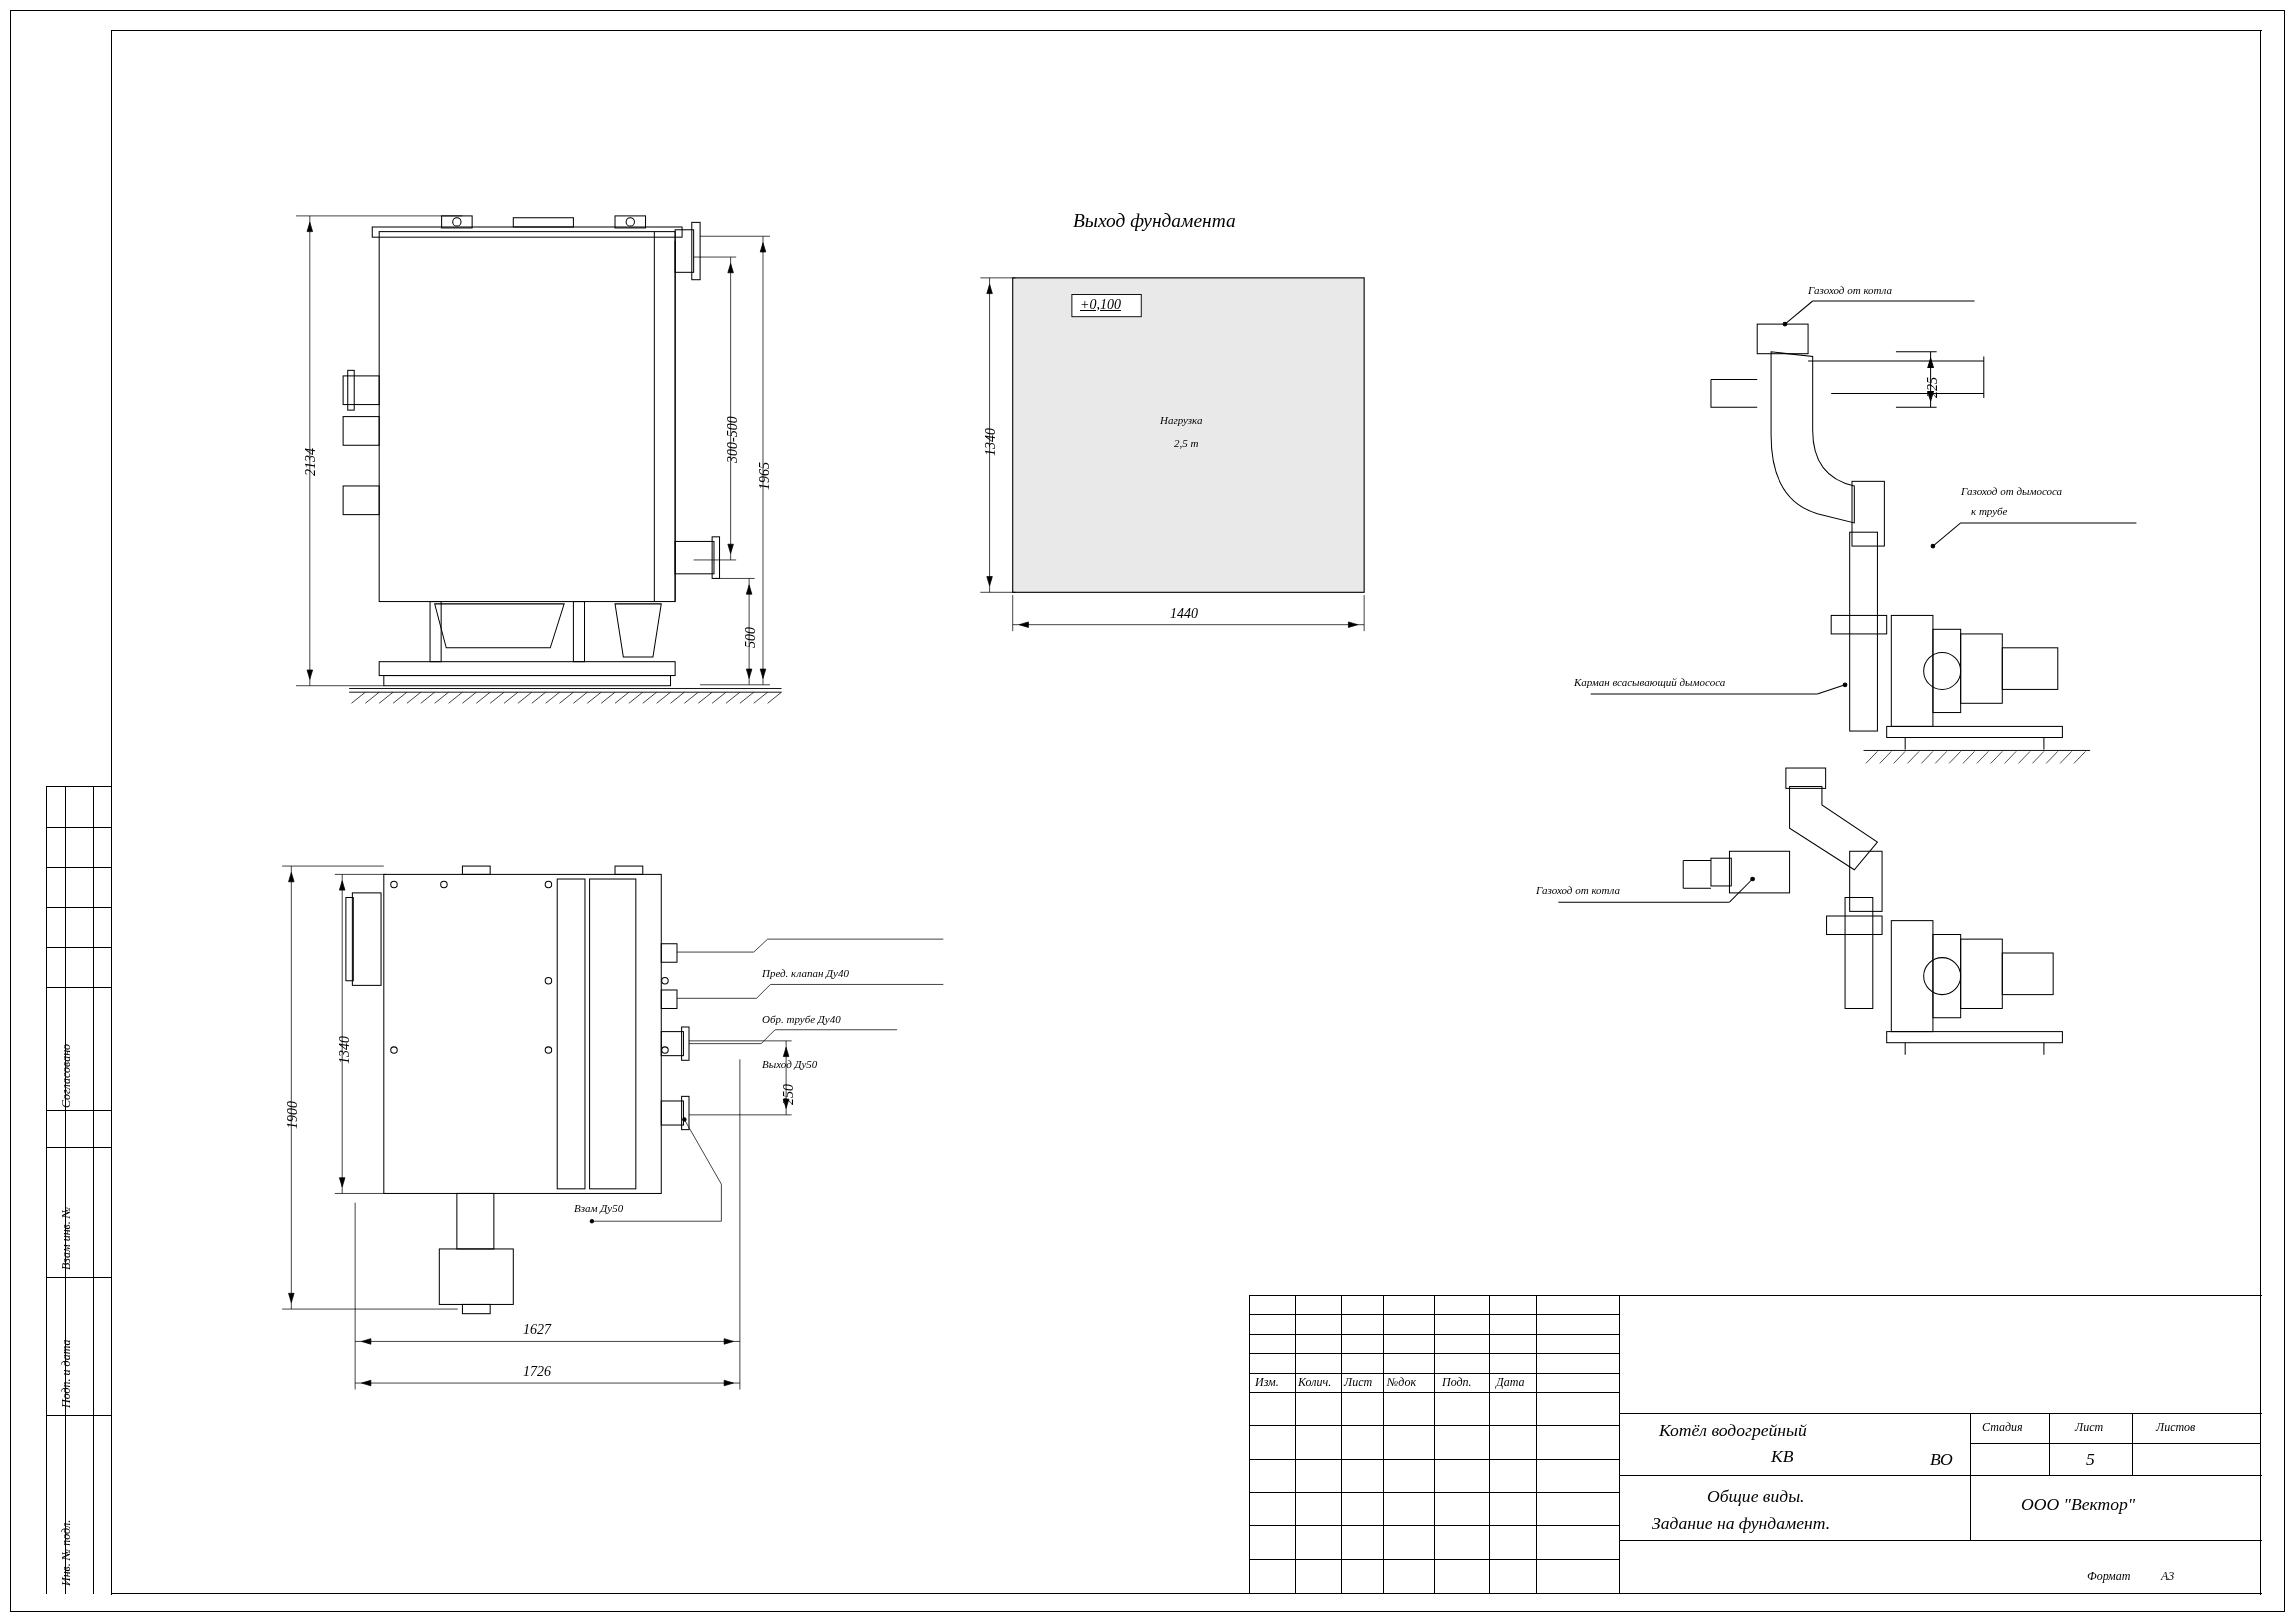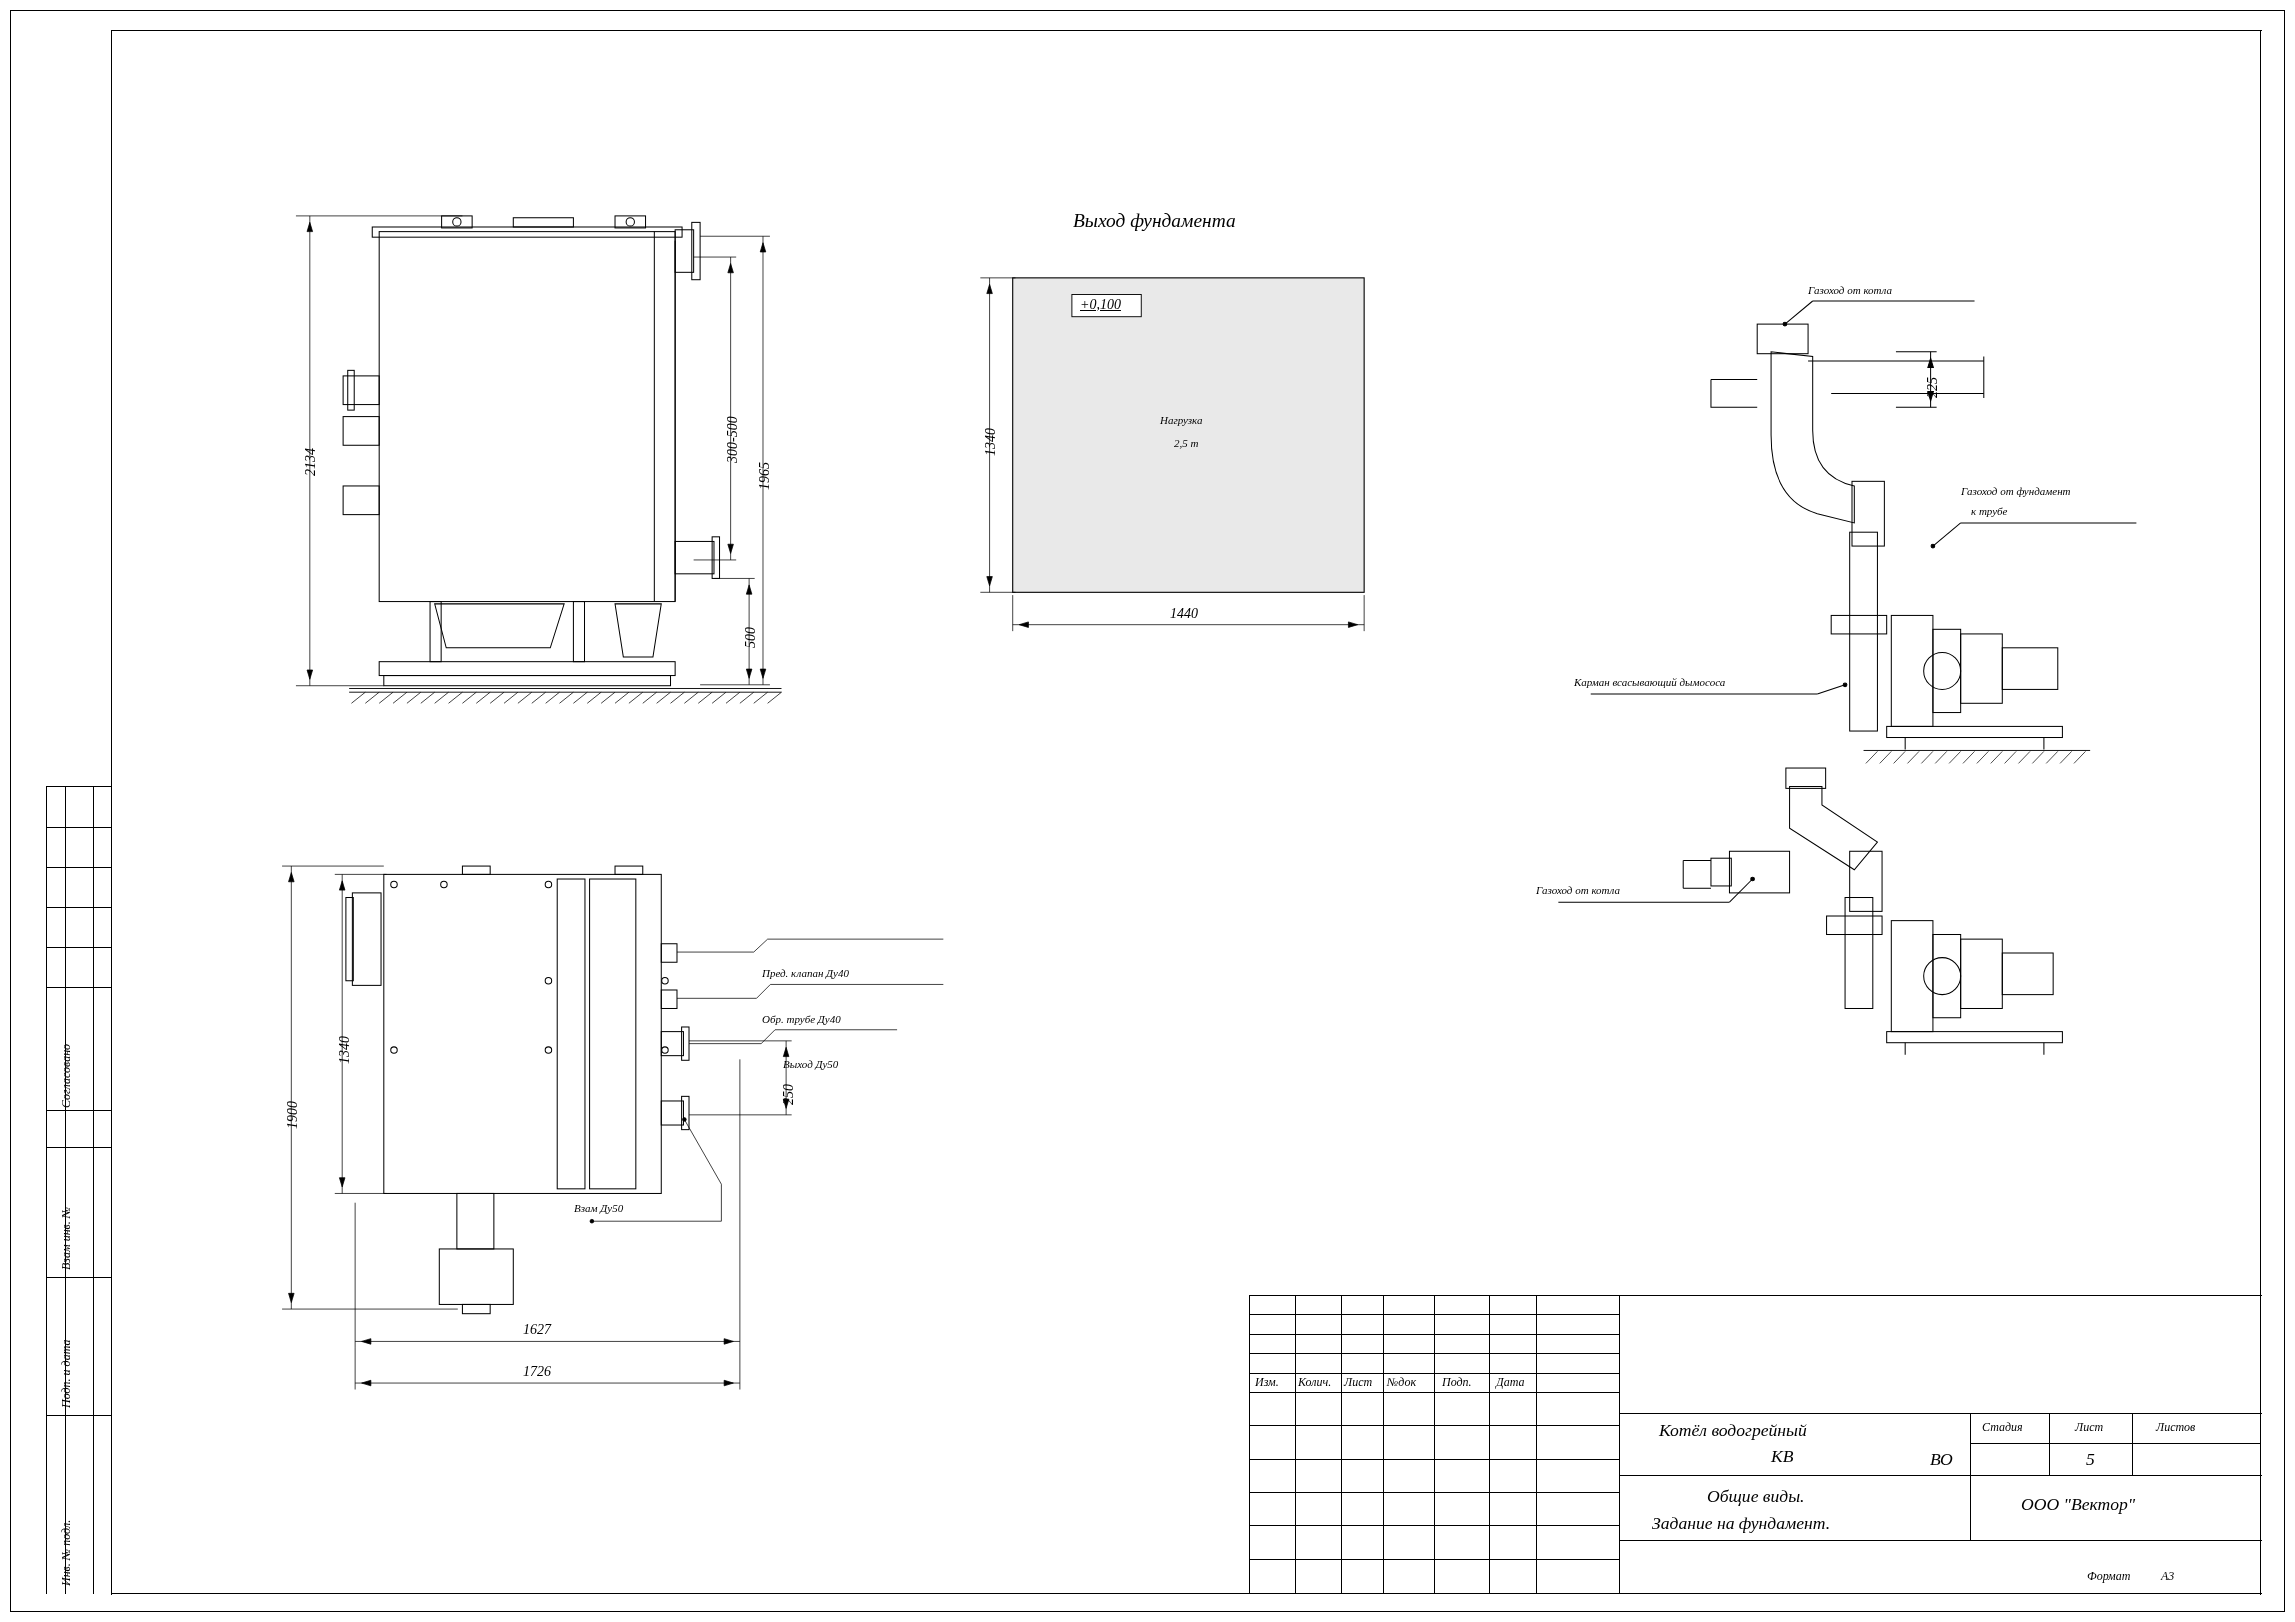--- a/index.html
+++ b/index.html
@@ -238,21 +238,21 @@
   </svg>
 
   <div class="txt dim rot90" style="left:285px;top:1129px;">1900</div>
   <div class="txt dim rot90" style="left:337px;top:1064px;">1340</div>
   <div class="txt dim" style="left:523px;top:1322px;">1627</div>
   <div class="txt dim" style="left:523px;top:1364px;">1726</div>
   <div class="txt dim rot90" style="left:781px;top:1105px;">250</div>
 
   <div class="txt lbl" style="left:762px;top:967px;">Пред. клапан Ду40</div>
   <div class="txt lbl" style="left:762px;top:1013px;">Обр. трубе Ду40</div>
-  <div class="txt lbl" style="left:783px;top:1058px;">Выход Ду50</div>
+  <div class="txt lbl" style="left:762px;top:1058px;">Выход Ду50</div>
   <div class="txt lbl" style="left:574px;top:1202px;">Взам Ду50</div>
 
   <div class="txt" style="left:1073px;top:210px;font-size:19.4px;">Выход фундамента</div>
 
   <svg width="2295" height="1623" viewBox="0 0 4963 3508">
     <rect x="2190" y="600" width="760" height="680" fill="#e9e9e9" stroke="#000" stroke-width="2.4"></rect>
     <g stroke="#000" stroke-width="1.6" fill="none">
 
       <line x1="2140" y1="600" x2="2140" y2="1280"></line>
       <line x1="2120" y1="600" x2="2196" y2="600"></line>
@@ -334,21 +334,21 @@
       <line x1="4335" y1="1650" x2="4360" y2="1624"></line>
         <line x1="4365" y1="1650" x2="4390" y2="1624"></line>
       <line x1="4395" y1="1650" x2="4420" y2="1624"></line>
         <line x1="4425" y1="1650" x2="4450" y2="1624"></line>
       <line x1="4455" y1="1650" x2="4480" y2="1624"></line>
         <line x1="4485" y1="1650" x2="4510" y2="1624"></line>
     </g>
   </svg>
 
   <div class="txt lbl" style="left:1808px;top:284px;">Газоход от котла</div>
-  <div class="txt lbl" style="left:1961px;top:485px;">Газоход от фундамент</div>
+  <div class="txt lbl" style="left:1961px;top:485px;">Газоход от дымососа</div>
   <div class="txt lbl" style="left:1971px;top:505px;">к трубе</div>
   <div class="txt lbl" style="left:1574px;top:676px;">Карман всасывающий дымососа</div>
   <div class="txt dim rot90" style="left:1925px;top:398px;">225</div>
 
   <svg width="2295" height="1623" viewBox="0 0 4963 3508">
     <g stroke="#000" fill="none" stroke-width="2.2">
       <path d="M3870 1700 L3870 1790 L4010 1880 L4060 1820 L3940 1740 L3940 1700 Z"></path>
       <rect x="3862" y="1660" width="86" height="44"></rect>
       <rect x="4000" y="1840" width="70" height="130"></rect>
       <rect x="3990" y="1940" width="60" height="240"></rect>

